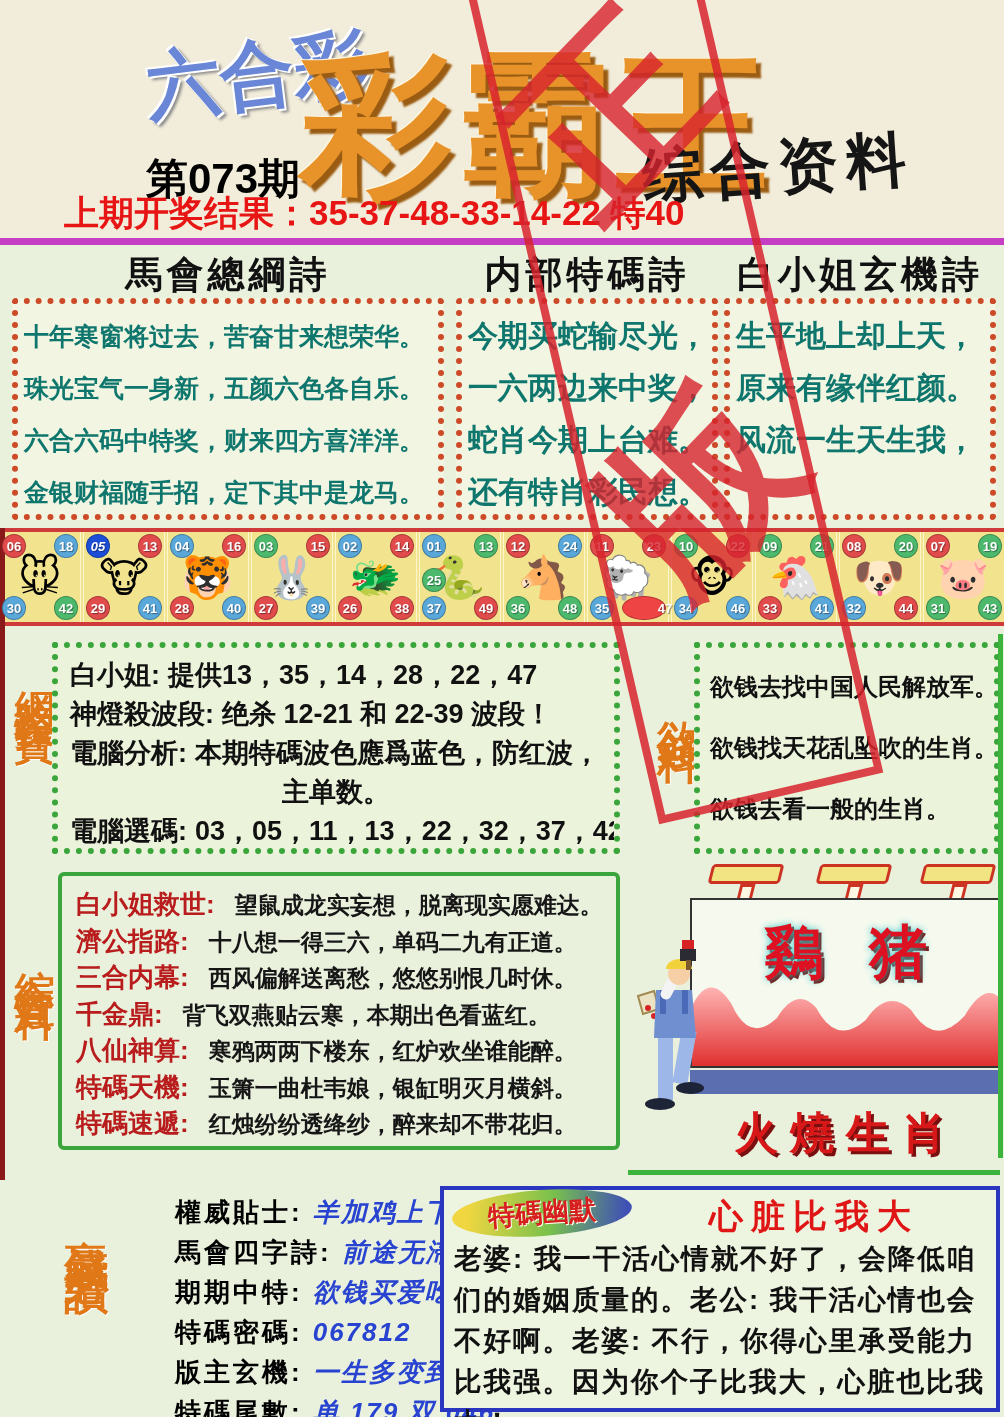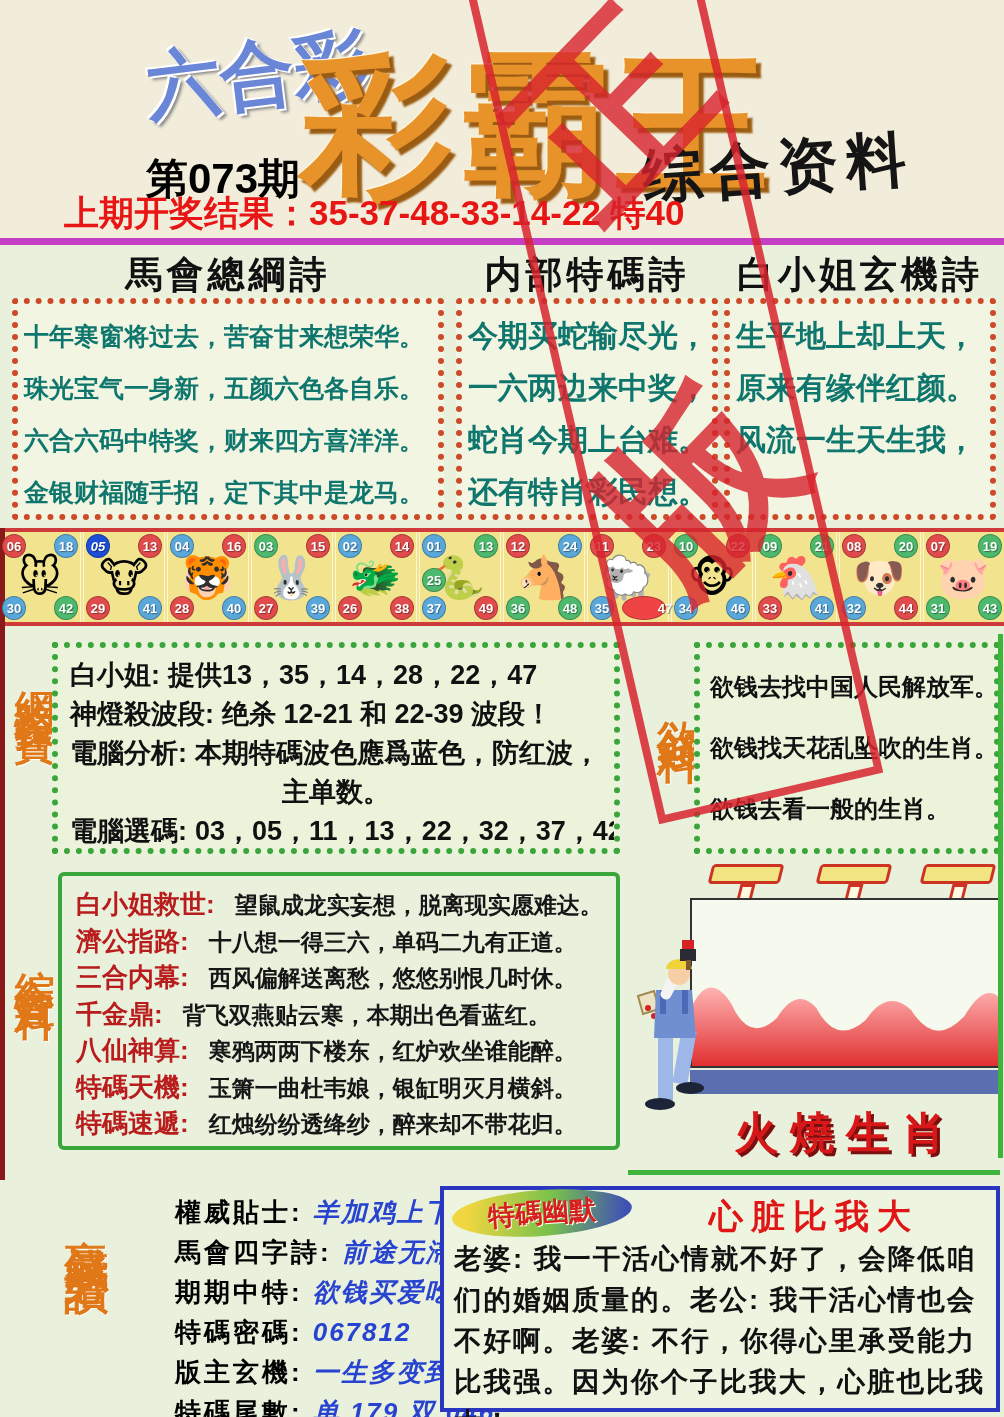--- a/index.html
+++ b/index.html
@@ -278,20 +278,21 @@
       <div class="info-row"><span class="row-label">八仙神算:</span><span class="row-text">寒鸦两两下楼东，红炉欢坐谁能醉。</span></div>
       <div class="info-row"><span class="row-label">特碼天機:</span><span class="row-text">玉箫一曲杜韦娘，银缸明灭月横斜。</span></div>
       <div class="info-row"><span class="row-label">特碼速遞:</span><span class="row-text">红烛纷纷透绛纱，醉来却不带花归。</span></div>
     </div>
 
   <div class="bill-wrap">
     <div class="lamp l1"></div>
     <div class="lamp l2"></div>
     <div class="lamp l3"></div>
     <div class="board">
+      <div class="board-words">鷄猪</div>
       <svg class="flames" viewBox="0 0 312 110" preserveAspectRatio="none">
         <defs>
           <linearGradient id="fg" x1="0" y1="0" x2="0" y2="1">
             <stop offset="0" stop-color="#ffb3b3"></stop>
               <stop offset="1" stop-color="#e03030"></stop>
           </linearGradient>
         </defs>
         <path d="M0,110 L0,50 Q18,14 40,48 Q58,88 86,62 Q106,30 126,52 Q146,90 176,64 Q198,32 222,54 Q246,92 276,60 Q296,26 312,42 L312,110 Z" fill="url(#fg)"></path>
       </svg>
     </div>

